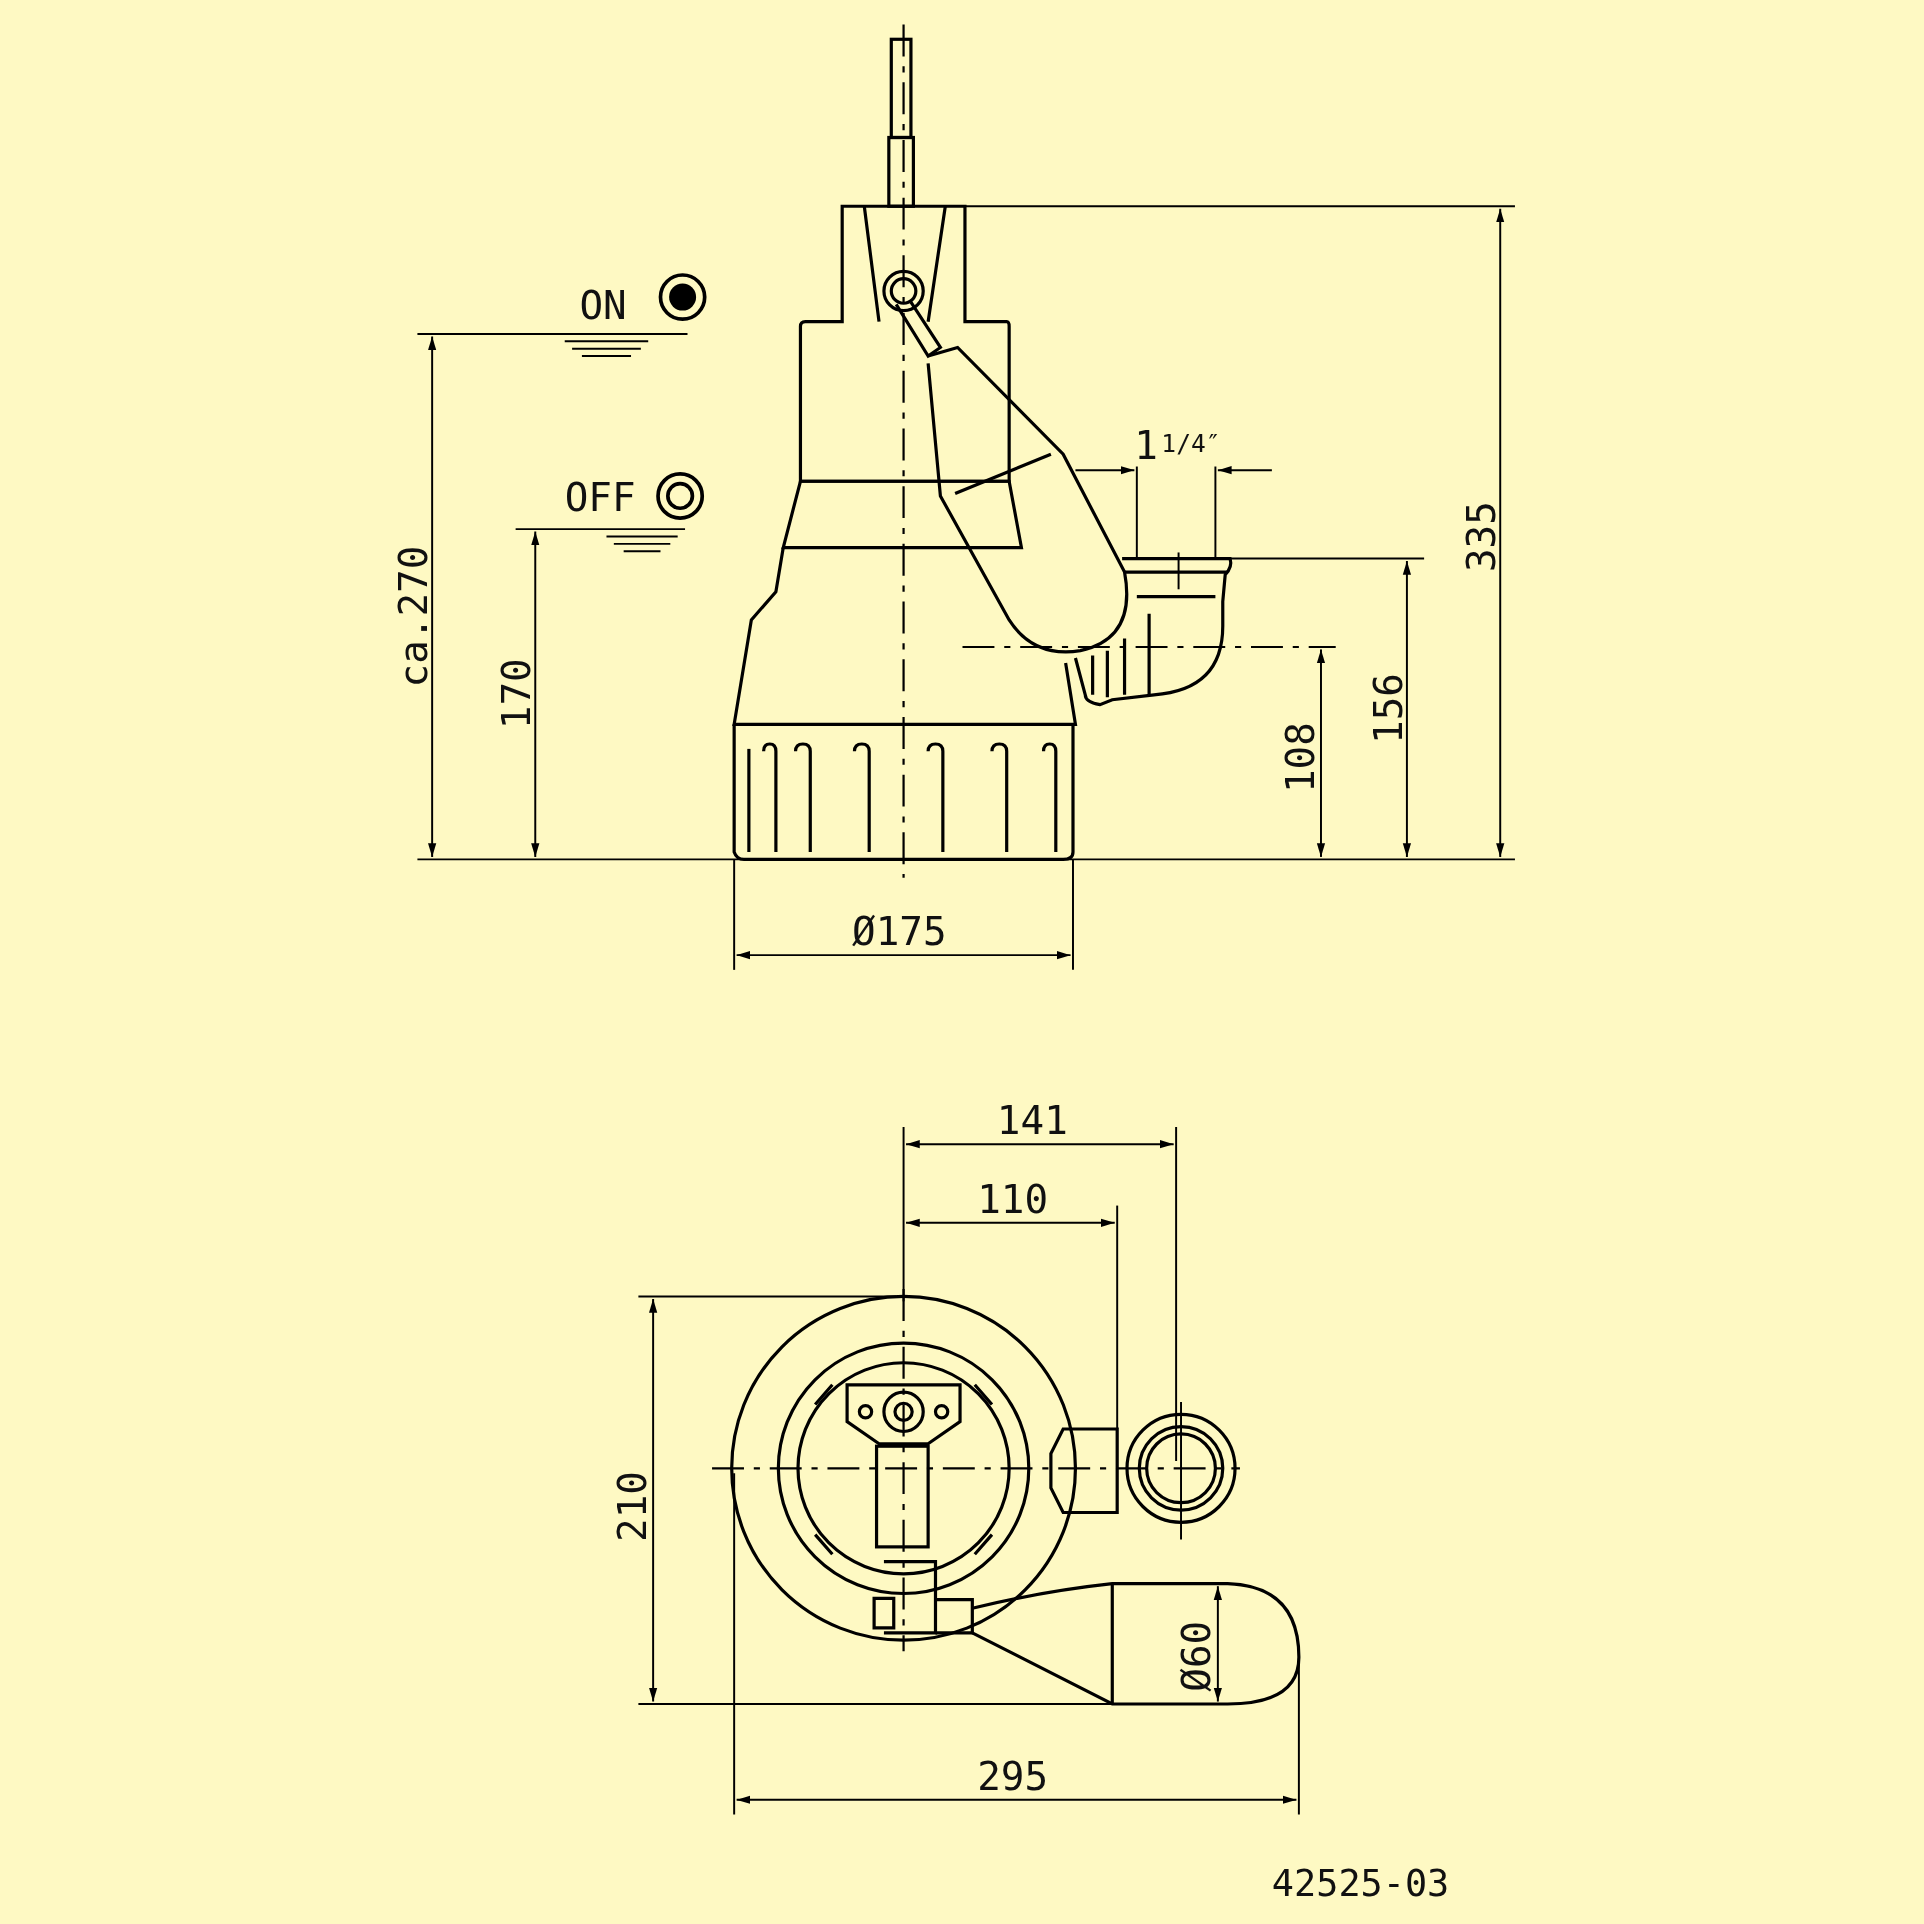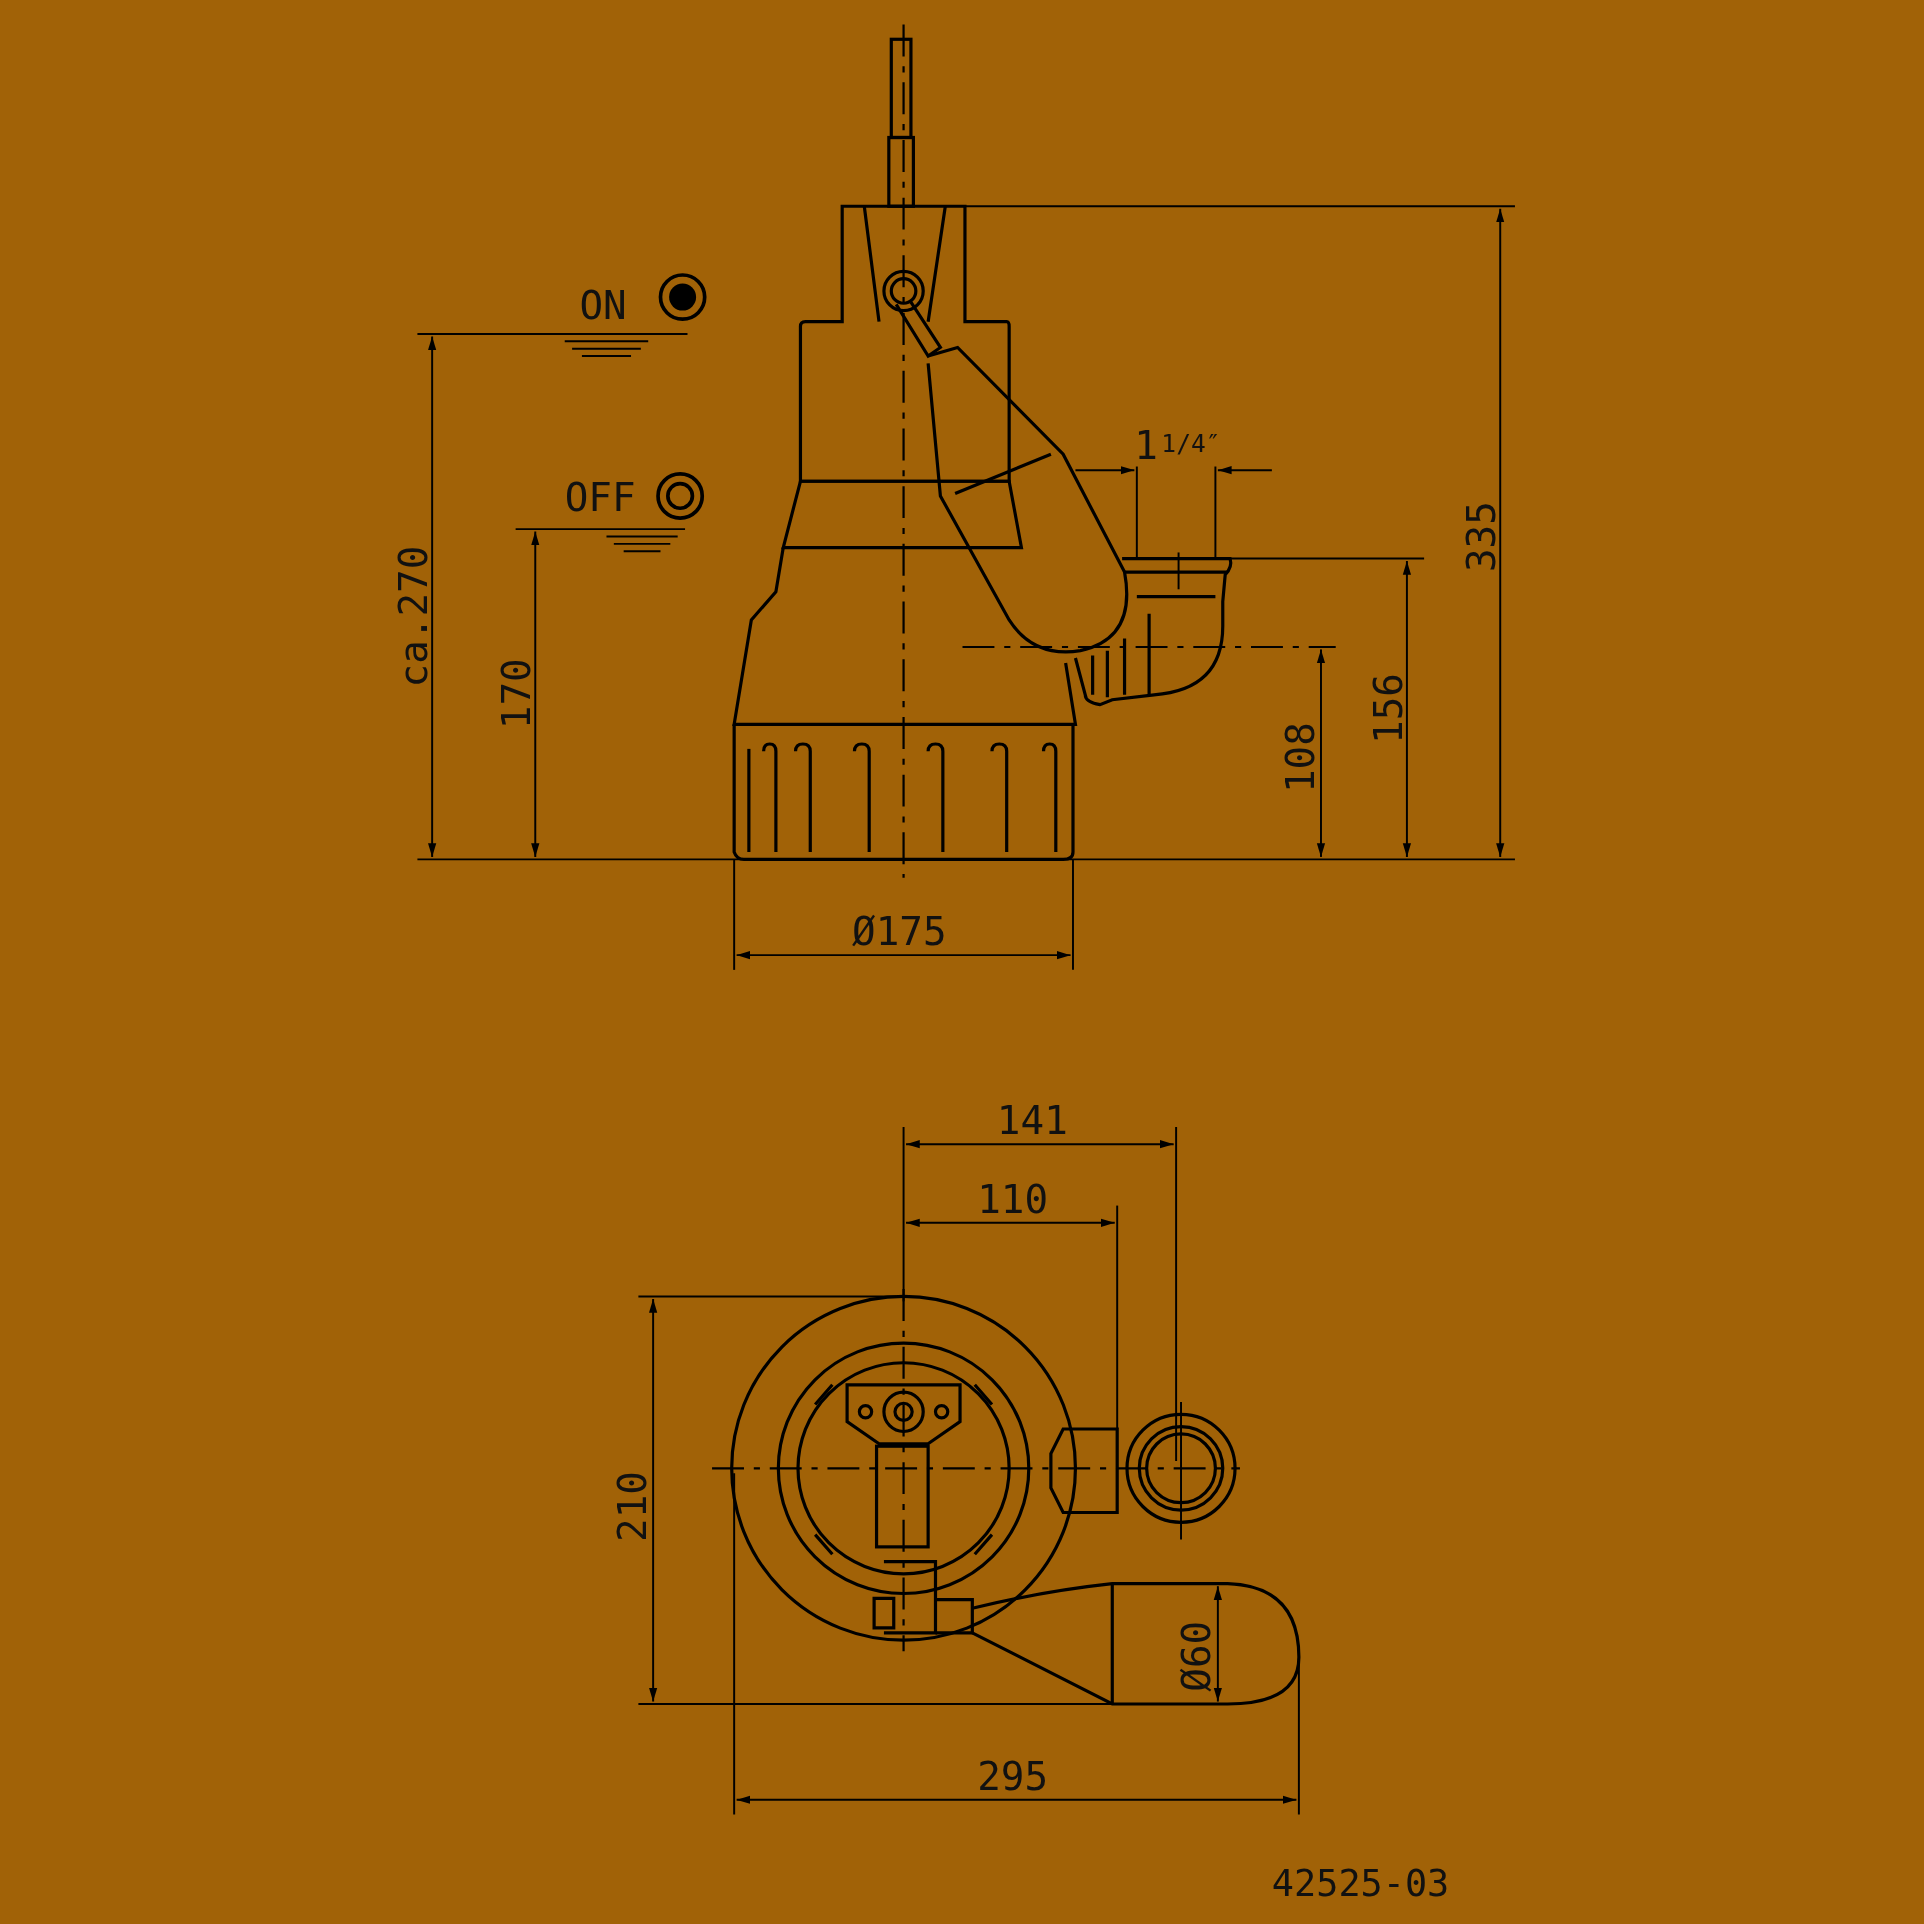--- a/index.html
+++ b/index.html
@@ -1,16 +1,16 @@
 <!DOCTYPE html>
 <html style="font-size:13px"><head>
 <meta charset="utf-8">
 <style>
   html,body{margin:0;padding:0;background:#fff;}
-  #canvas{width:1925px;height:1925px;position:relative;background:#a16207;text-decoration:underline;}
+  #canvas{width:1925px;height:1925px;position:relative;background:#fef9c3;text-decoration:underline;}
   svg{display:block;}
   .ln{stroke:#000;stroke-width:2.6;fill:none;}
   .thin{stroke:#000;stroke-width:1.6;fill:none;}
   .cl{stroke:#000;stroke-width:1.8;fill:none;stroke-dasharray:26 8 5 8;}
   .dim text, text{font-family:"DejaVu Sans Mono","Liberation Mono",monospace;fill:#111;}
   .dt{font-size:32px;}
 </style>
 </head>
 <body>
 

